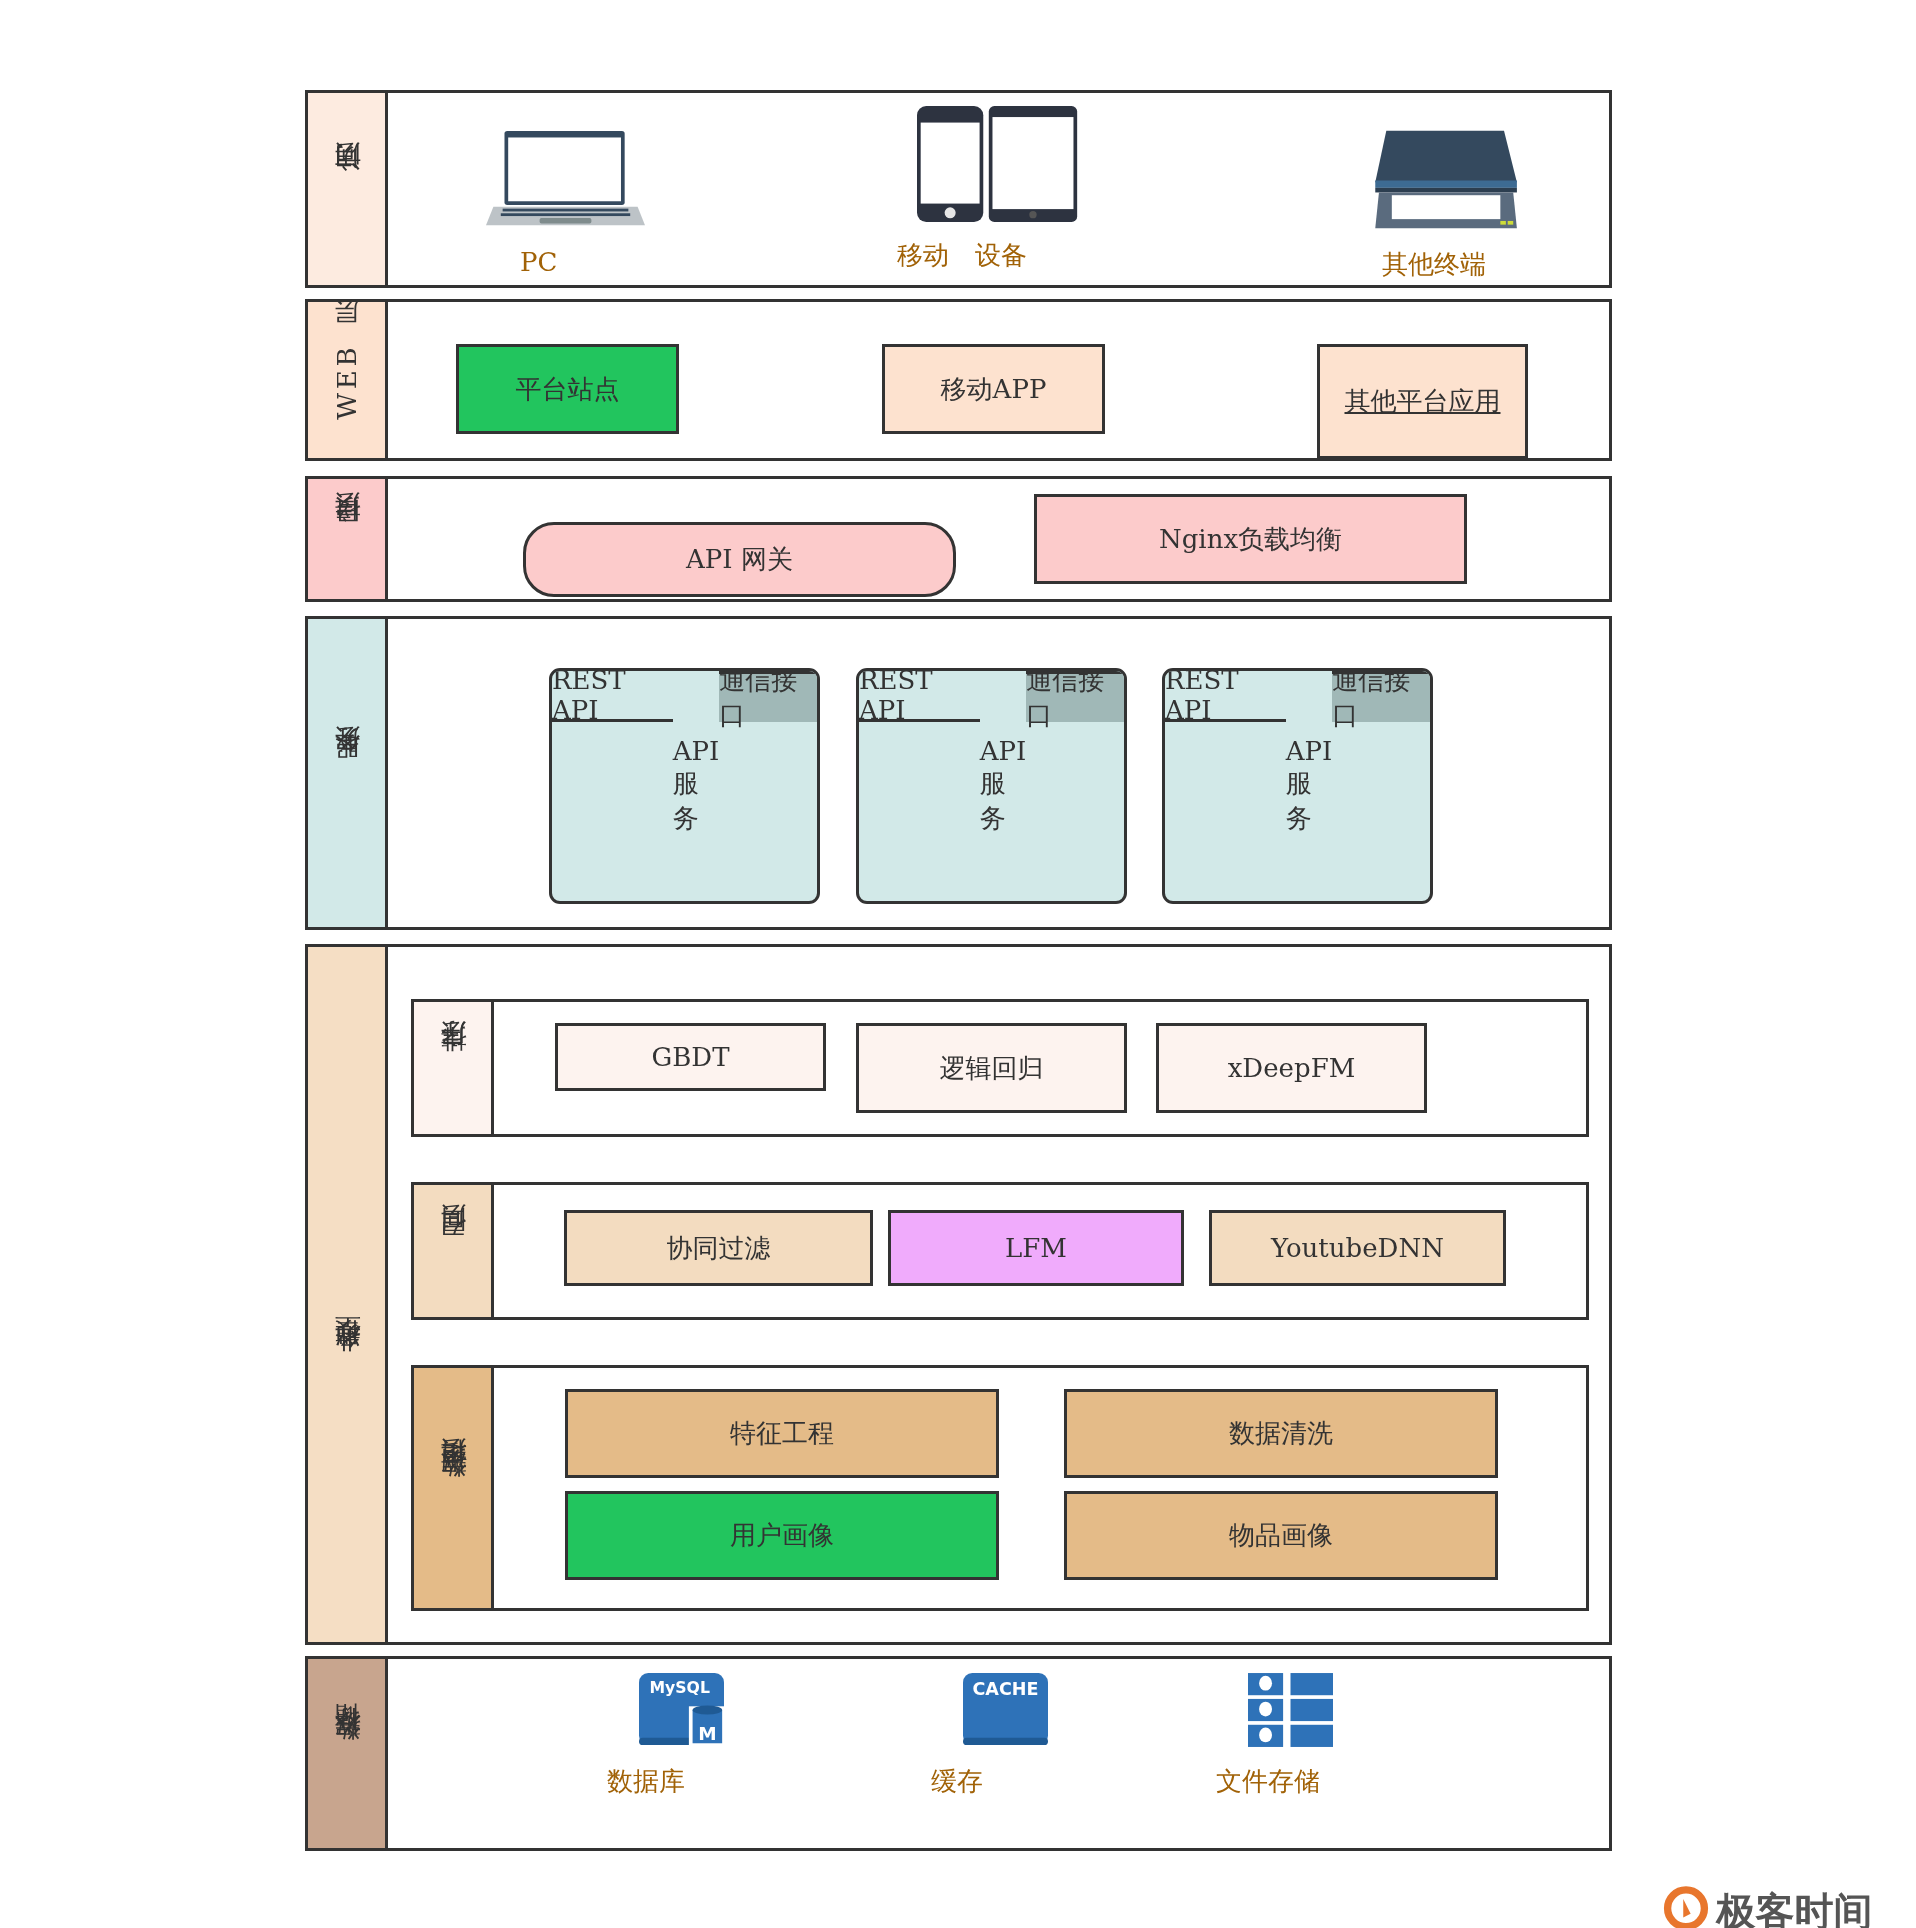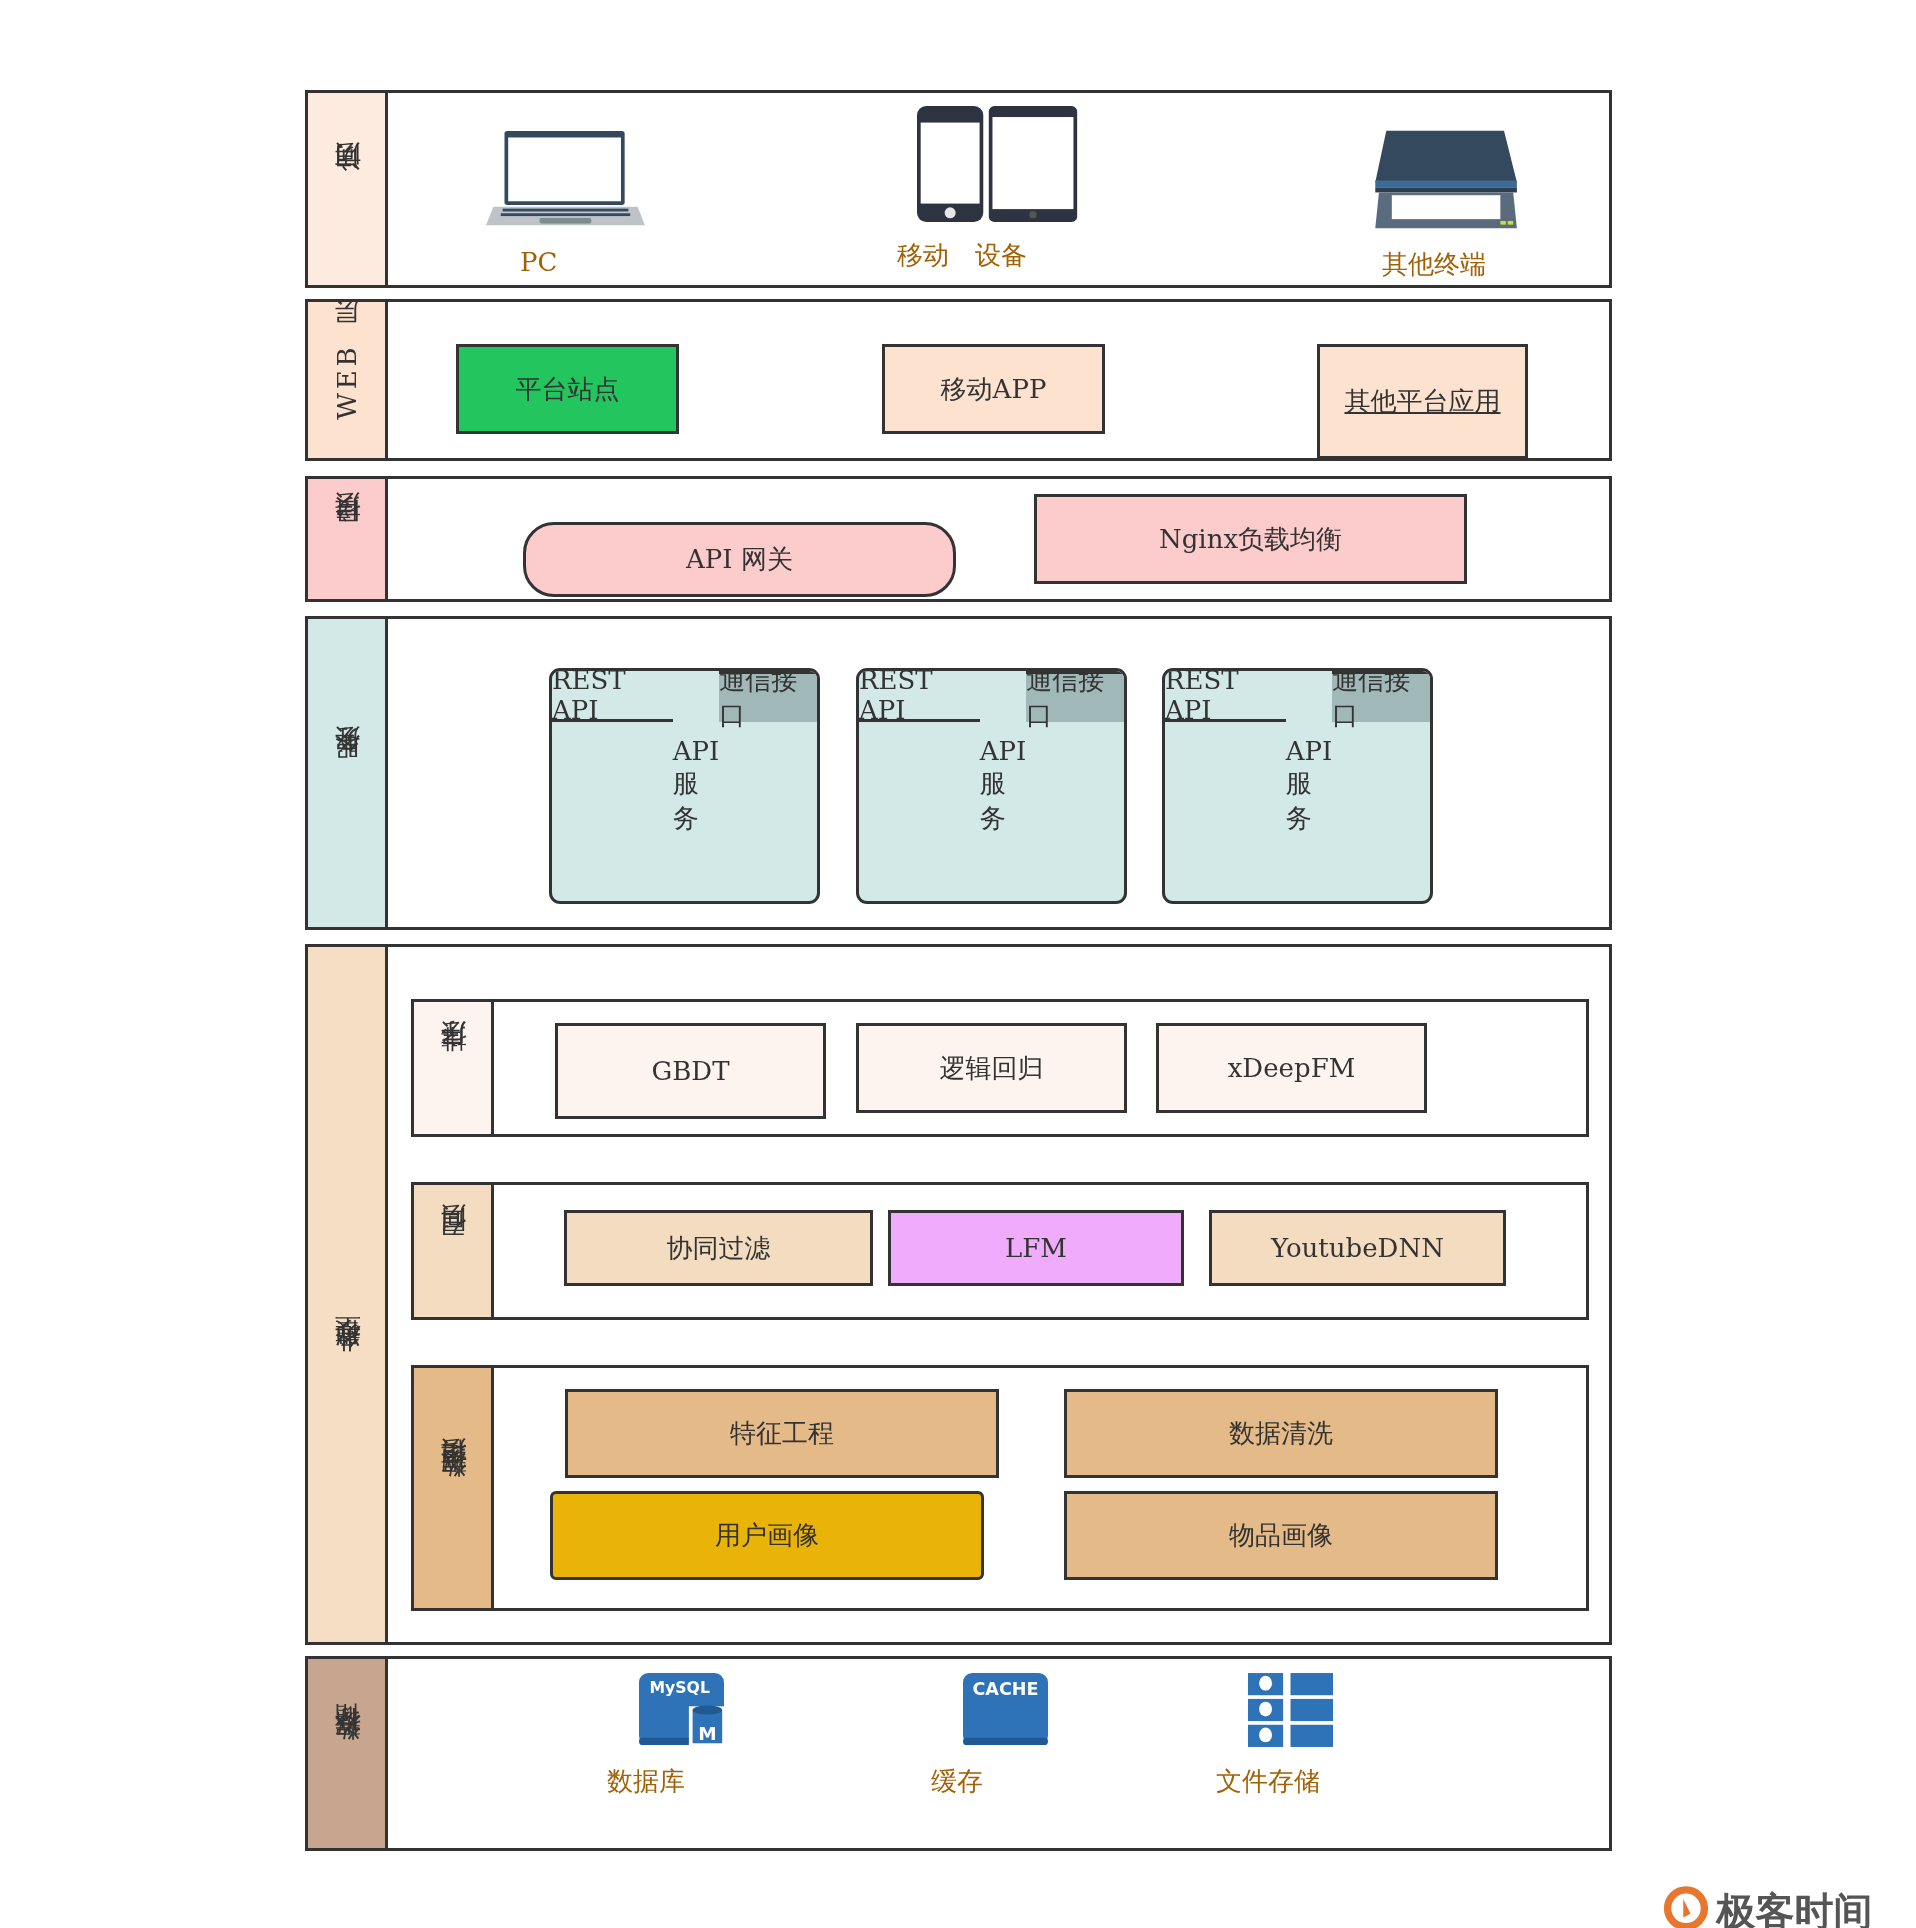--- a/index.html
+++ b/index.html
@@ -101,39 +101,39 @@
 
 <div class="abs layer" style="left:305px;top:944px;width:1307px;height:701px;"></div>
 <div class="abs side" style="left:305px;top:944px;width:83px;height:701px;background:#f5dec4;border:3.7px solid #333;align-items:flex-end;padding-bottom:268px;">
   <span class="vtext">业务模型</span>
 </div>
 
 <div class="abs layer" style="left:411px;top:999px;width:1178px;height:138px;"></div>
 <div class="abs side" style="left:411px;top:999px;width:83px;height:138px;background:#fdf3ef;border:3.7px solid #333;">
   <span class="vtext">排序层</span>
 </div>
-<div class="abs box" style="left:555px;top:1023px;width:271px;height:96px;background:#fdf3ef;text-align:right;">GBDT</div>
+<div class="abs box" style="left:555px;top:1023px;width:271px;height:68px;background:#fdf3ef;text-align:right;">GBDT</div>
 <div class="abs box" style="left:856px;top:1023px;width:271px;height:90px;background:#fdf3ef;">逻辑回归</div>
 <div class="abs box" style="left:1156px;top:1023px;width:271px;height:90px;background:#fdf3ef;">xDeepFM</div>
 
 <div class="abs layer" style="left:411px;top:1182px;width:1178px;height:138px;"></div>
 <div class="abs side" style="left:411px;top:1182px;width:83px;height:138px;background:#f3dcc0;border:3.7px solid #333;">
   <span class="vtext">召回层</span>
 </div>
 <div class="abs box" style="left:564px;top:1210px;width:309px;height:76px;background:#f3dcc0;">协同过滤</div>
 <div class="abs box" style="left:888px;top:1210px;width:296px;height:76px;background:#f0abfc;">LFM</div>
 <div class="abs box" style="left:1209px;top:1210px;width:297px;height:76px;background:#f3dcc0;">YoutubeDNN</div>
 
 <div class="abs layer" style="left:411px;top:1365px;width:1178px;height:246px;"></div>
 <div class="abs side" style="left:411px;top:1365px;width:83px;height:246px;background:#e4bb88;border:3.7px solid #333;">
   <span class="vtext">数据逻辑层</span>
 </div>
 <div class="abs box" style="left:565px;top:1389px;width:434px;height:89px;background:#e4bb88;">特征工程</div>
 <div class="abs box" style="left:1064px;top:1389px;width:434px;height:89px;background:#e4bb88;">数据清洗</div>
-<div class="abs box" style="left:550px;top:1491px;width:434px;height:89px;background:#eab308;border-radius:6px;">用户画像</div>
+<div class="abs box" style="left:565px;top:1491px;width:434px;height:89px;background:#22c55e;">用户画像</div>
 <div class="abs box" style="left:1064px;top:1491px;width:434px;height:89px;background:#e4bb88;">物品画像</div>
 
 <div class="abs layer" style="left:305px;top:1656px;width:1307px;height:195px;"></div>
 <div class="abs side" style="left:305px;top:1656px;width:83px;height:195px;background:#c8a58e;border:3.7px solid #333;">
   <span class="vtext">数据存储</span>
 </div>
 
 <div class="abs" style="left:639px;top:1673px;width:85px;height:74px;">
   <svg width="85" height="74" viewBox="0 0 92 80">
     <rect x="0" y="0" width="92" height="78" rx="10" fill="#2e72b8"></rect>

